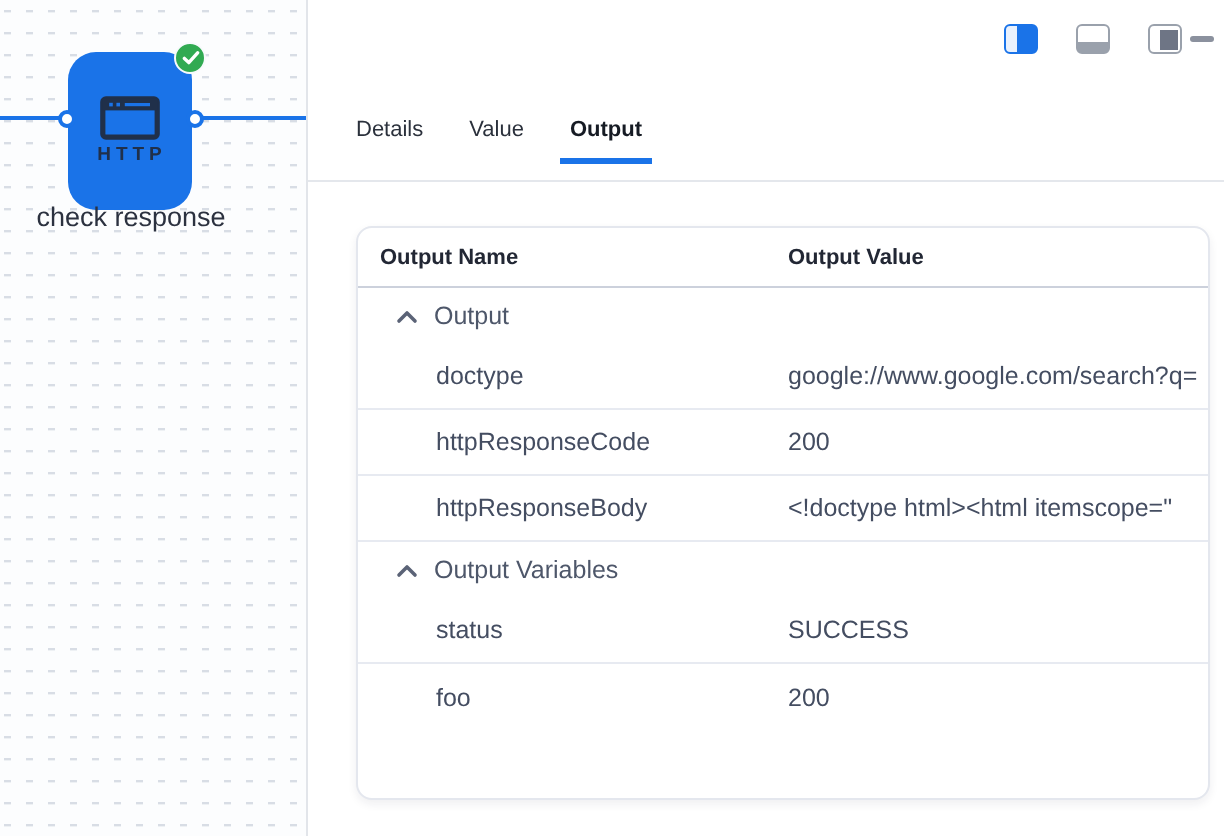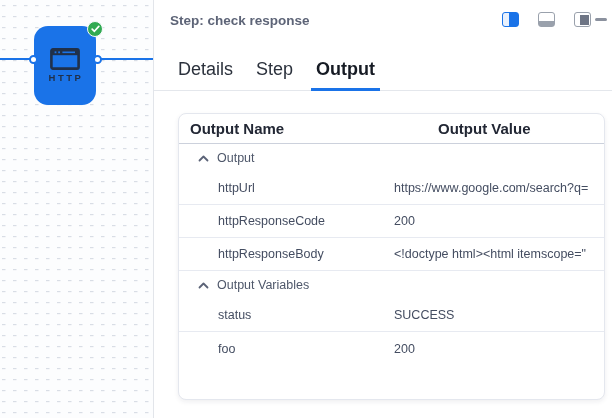--- a/index.html
+++ b/index.html
@@ -44,36 +44,36 @@
   .ico-bottom { border:1.5px solid #9aa1ac;
         background:linear-gradient(0deg,#9aa1ac 0 38%,#fff 38%); }
   .ico-right { border:1.5px solid #9aa1ac; background:#fff; }
   .ico-right::after { content:""; position:absolute; right:1.5px; top:1.5px;
         bottom:1.5px; width:58%; background:#6e7585; }
   .minus-ico { width:12px; height:2.5px; background:#8b919e; border-radius:2px;
                margin-left:-15px; }
 
   .tabs { position:absolute; left:24px; top:59px; display:flex; gap:23px;
           align-items:flex-end; z-index:2; }
-  .tab { font-size:18px; color:#2b313c; padding-bottom:11px; cursor:default; }
+  .tab { font-size:11px; color:#2b313c; padding-bottom:11px; cursor:default; }
   .tab.active { font-weight:bold; color:#161b24; padding-left:5px; padding-right:5px;
                 margin-left:-5px; margin-right:-5px;
                 border-bottom:3px solid #1a73e8; padding-bottom:8px; }
   .tabs-divider { position:absolute; left:0; top:90px; width:458px; height:1px;
                   background:#e4e7ec; z-index:1; }
 
   
   .card { position:absolute; left:24px; top:113px; width:427px; height:287px;
           background:#fff; border:1px solid #e4e7ee; border-radius:8px;
           box-shadow:0 2px 5px rgba(25,35,60,0.07); overflow:hidden; }
   .trow { display:flex; align-items:center; width:100%; }
   .c1 { width:215px; flex:none; display:flex; align-items:center; overflow:hidden; }
   .c2 { flex:1; overflow:hidden; white-space:nowrap; }
-  .thead { height:30px; border-bottom:1px solid #ccd1dc; font-size:15px;
-           font-weight:bold; color:#222734;gap:44px; }
+  .thead { height:30px; border-bottom:1px solid #ccd1dc; font-size:11px;
+           font-weight:bold; color:#222734; }
   .thead .c1 { padding-left:11px; }
   .group-row { height:28px; font-size:12.5px; color:#4e576a; }
   .group-row .chev { margin-left:19px; margin-right:8px; display:flex; align-items:center; }
   .data-row { height:33px; font-size:12.5px; color:#444d61; }
   .data-row .c1 { padding-left:39px; }
   .data-row.bordered { border-bottom:1px solid #e7eaf1; }
 </style>
 </head>
 <body>
 
@@ -104,38 +104,38 @@
 
     <div class="port port-in"></div>
     <div class="port port-out"></div>
 
     <div class="badge">
       <svg width="9" height="8" viewBox="0 0 9 8">
         <polyline points="1.2,4.2 3.4,6.3 7.8,1.4" fill="none" stroke="#fff" stroke-width="1.7" stroke-linecap="round" stroke-linejoin="round"></polyline>
       </svg>
     </div>
 
+    <div class="node-label">check response</div>
   </div>
 
   <div class="v-divider"></div>
 
   <div class="panel">
 
-    <div class="panel-title">Step: check response</div>
 
     <div class="controls">
       <div class="layout-ico ico-left-active"></div>
       <div class="layout-ico ico-bottom"></div>
       <div class="layout-ico ico-right"></div>
       <div class="minus-ico"></div>
     </div>
 
     <div class="tabs">
       <div class="tab">Details</div>
-      <div class="tab">Step</div>
+      <div class="tab">Value</div>
       <div class="tab active">Output</div>
     </div>
     <div class="tabs-divider"></div>
 
     <div class="card">
 
       <div class="trow thead">
         <div class="c1">Output Name</div>
         <div class="c2">Output Value</div>
       </div>
@@ -146,22 +146,22 @@
             <svg width="11" height="7" viewBox="0 0 11 7">
               <polyline points="1.5,5.5 5.5,1.5 9.5,5.5" fill="none" stroke="#5b6377" stroke-width="1.8" stroke-linecap="round" stroke-linejoin="round"></polyline>
             </svg>
           </span>
           <span>Output</span>
         </div>
         <div class="c2"></div>
       </div>
 
       <div class="trow data-row bordered">
-        <div class="c1">httpUrl</div>
-        <div class="c2">https://www.google.com/search?q=</div>
+        <div class="c1">doctype</div>
+        <div class="c2">google://www.google.com/search?q=</div>
       </div>
       <div class="trow data-row bordered">
         <div class="c1">httpResponseCode</div>
         <div class="c2">200</div>
       </div>
       <div class="trow data-row bordered">
         <div class="c1">httpResponseBody</div>
         <div class="c2">&lt;!doctype html&gt;&lt;html itemscope="</div>
       </div>
       <div class="trow group-row">

